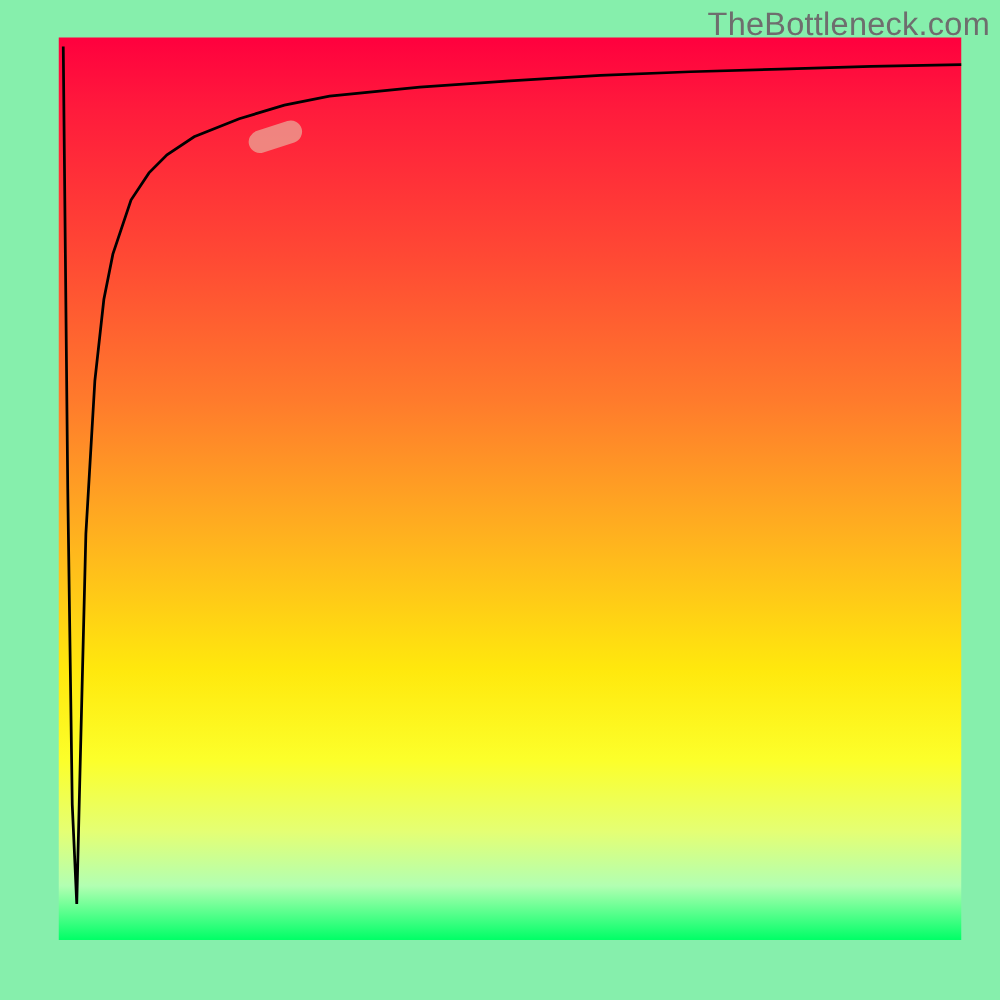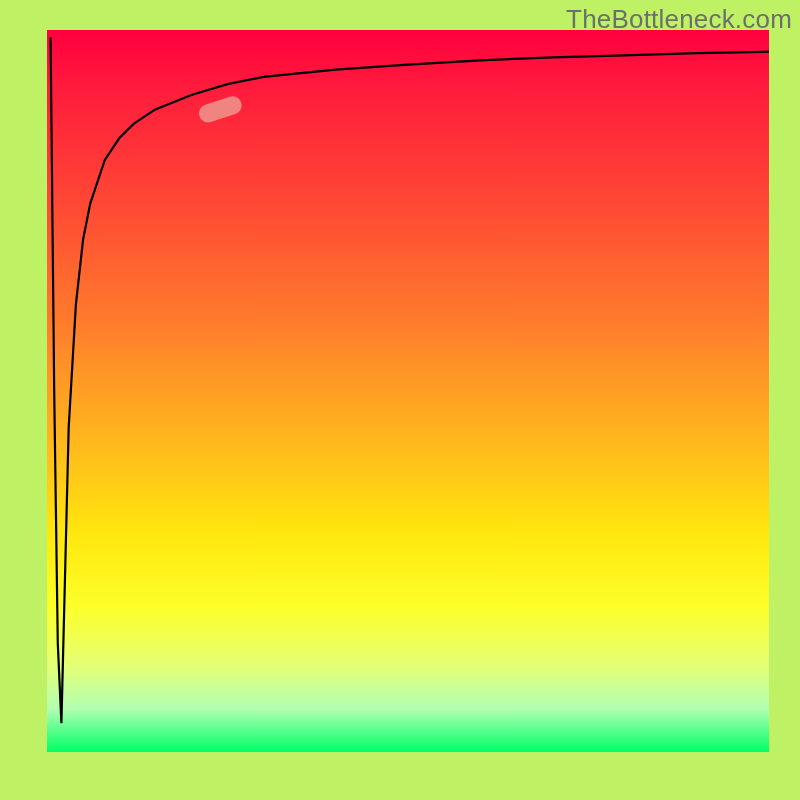--- a/index.html
+++ b/index.html
@@ -8,21 +8,21 @@
     width: 800px;
     height: 800px;
     background: #000;
     overflow: hidden;
     font-family: Arial, Helvetica, sans-serif;
   }
   .frame {
     position: relative;
     width: 800px;
     height: 800px;
-    background: #bef264;
+    background: #86efac;
   }
   .plot-area {
     position: absolute;
     left: 47px;
     top: 30px;
     width: 722px;
     height: 722px;
     
     background: linear-gradient(
       to bottom,

